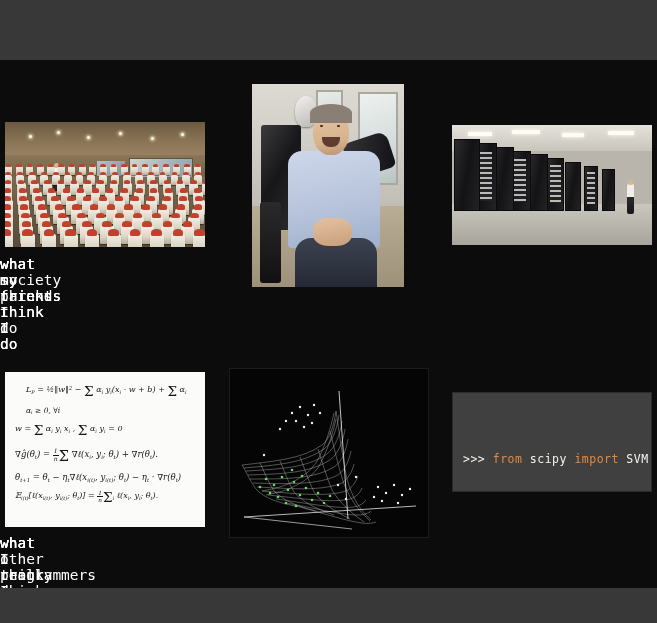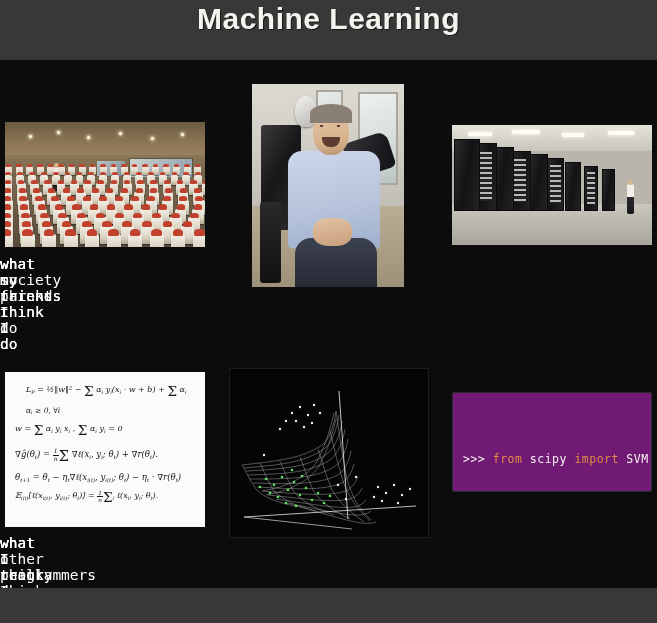--- a/index.html
+++ b/index.html
@@ -251,39 +251,38 @@
   .frac .num { display:block; border-bottom:1px solid #141414; padding:0 1px; }
   .frac .den { display:block; padding:0 1px; }
   .sub { font-size:.62em; vertical-align:-.3em; }
   .sup { font-size:.62em; vertical-align:.5em; }
 
   
   .p5 { left:229px; top:308px; width:200px; height:170px; background:#050505; border:1px solid #1c1c1c; }
   .p5 svg { position:absolute; left:0; top:0; }
 
   
-  .p6 { left:452px; top:332px; width:200px; height:100px; background:#701a75; border:1px solid #2a2a2a;text-align:center; }
+  .p6 { left:452px; top:332px; width:200px; height:100px; background:#404040; border:1px solid #2a2a2a;text-align:center; }
   .console-line {
     position:absolute; left:10px; top:59px;
     font-family:"DejaVu Sans Mono","Liberation Mono", monospace;
     font-size:11.5px;
     letter-spacing:0.5px;
     white-space:pre;
   }
   .tok-prompt { color:#f2efe9; }
   .tok-kw     { color:#e08a42; }
   .tok-plain  { color:#f5f3ee; }
 </style>
 </head>
 <body>
 
 <div id="meme">
 
   <div class="header-band"></div>
-  <div class="meme-title">Machine Learning</div>
 
   <div class="grid">
 
     <div class="cell">
       <div class="panel p1">
         <div class="hall-ceiling"></div>
         <div class="hall-back"></div>
         <div class="hall-screen"></div>
         <div class="hall-screen2"></div>
         <div class="hall-floor"></div>

